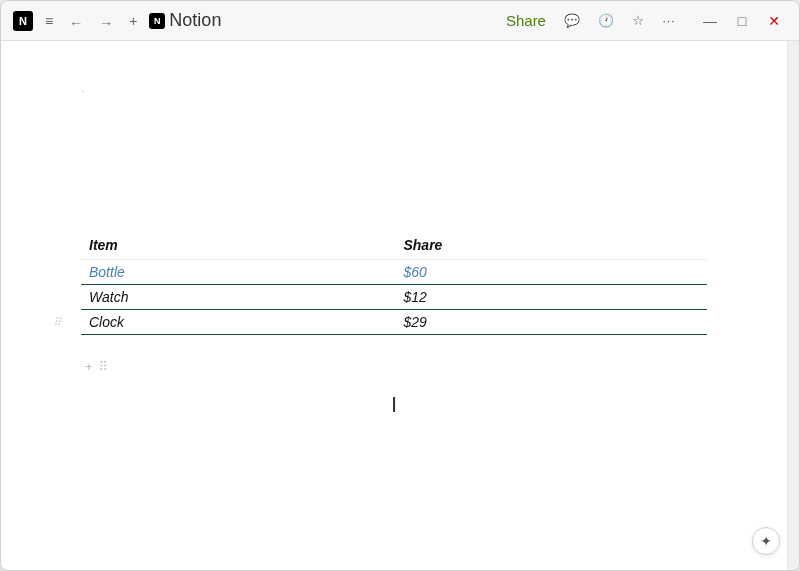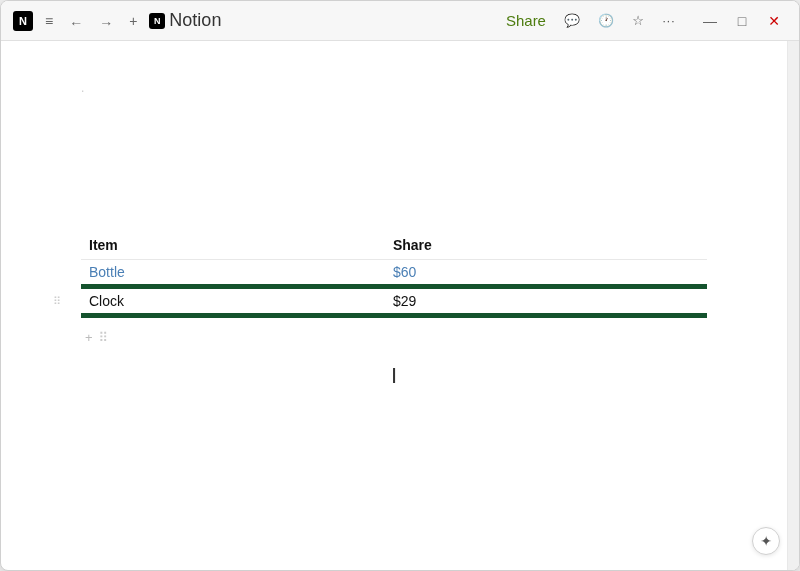--- a/index.html
+++ b/index.html
@@ -159,37 +159,38 @@
       font-size: 12px;
       color: #ccc;
       margin-bottom: 30px;
       height: 120px;
     }
 
     
     .notion-table {
       width: 100%;
       border-collapse: collapse;
-      margin-bottom: 12px;
+      margin-bottom: 24px;
+      font-style: italic;
     }
 
     .notion-table th {
       text-align: left;
       font-size: 14px;
       font-weight: 700;
       color: #111;
       padding: 6px 8px;
       border-bottom: 1px solid #e8e8e8;
     }
 
     .notion-table td {
       font-size: 14px;
       color: #111;
       padding: 4px 8px;
-      border-bottom: 5px solid #14532d;
+      border-bottom: 1px solid #14532d;
     }
 
     .notion-table tr:first-child td {
       color: #4a7fb5;
     }
 
     
     .table-wrapper {
       position: relative;
     }
@@ -325,20 +326,24 @@
               <th>Share</th>
             </tr>
           </thead>
           <tbody>
             <tr>
               <td>
                 <span class="item-link">Bottle</span>
               </td>
               <td>$60</td>
             </tr>
+            <tr>
+              <td>Watch</td>
+              <td>$12</td>
+            </tr>
             <tr style="position:relative;">
               <td style="padding-left:8px;">
                 <span style="position:absolute;left:-28px;top:50%;transform:translateY(-50%);color:#ccc;font-size:11px;">⠿</span>
                 <span>Clock</span>
               </td>
               <td>$29</td>
             </tr>
           </tbody>
         </table>
 

